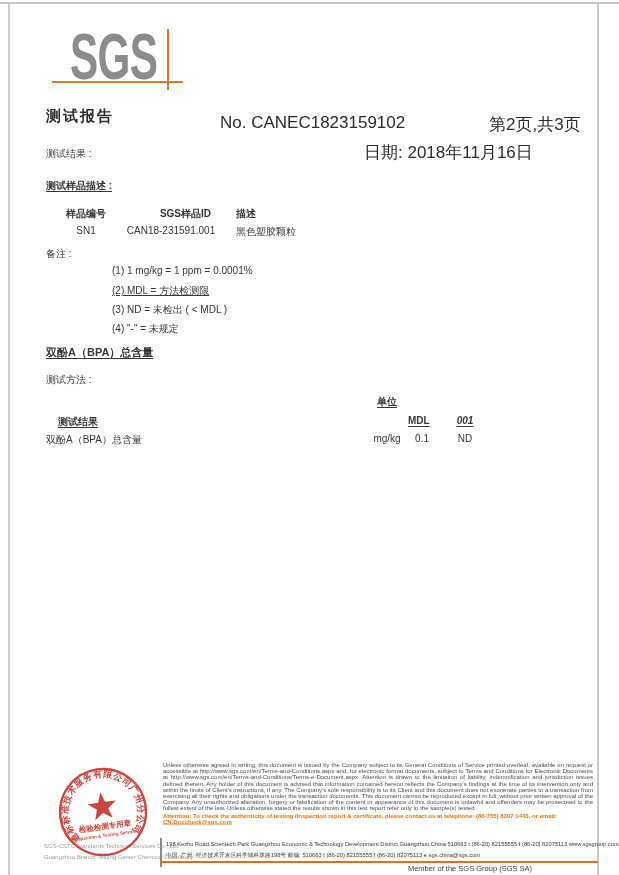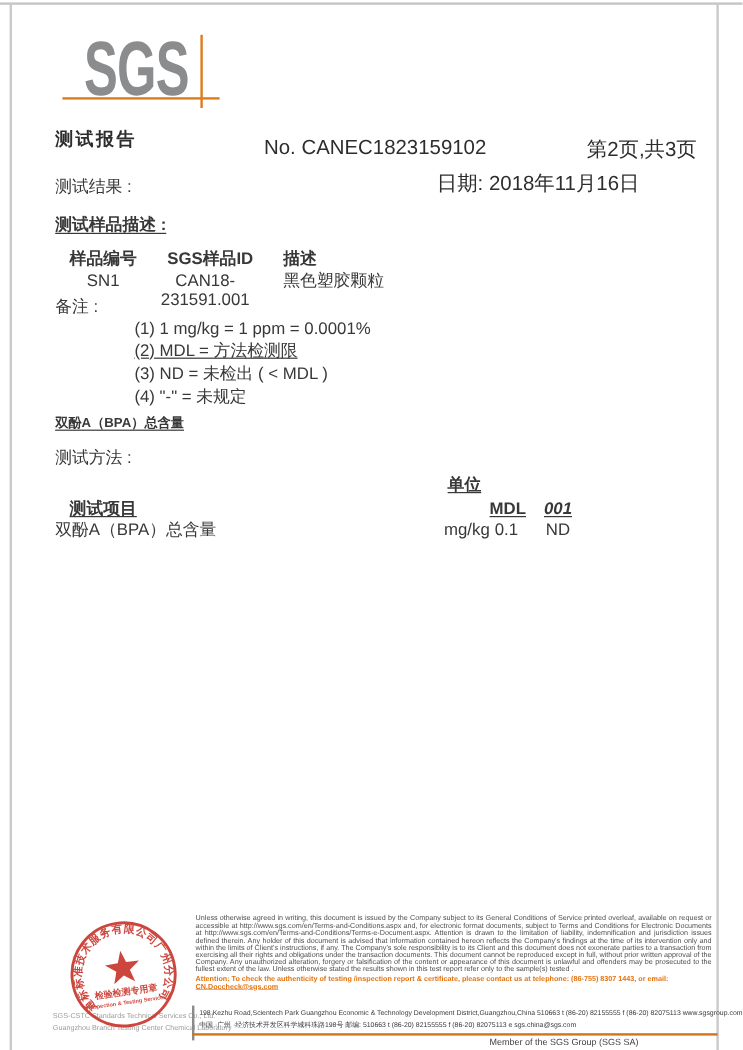--- a/index.html
+++ b/index.html
@@ -17,21 +17,21 @@
     color:#8b8c8e;letter-spacing:-1px;transform:scaleX(0.66);transform-origin:left top;}
   .logo-hline{left:52px;top:81px;width:131px;height:2px;background:#dd7d20;}
   .logo-vline{left:167px;top:29px;width:2px;height:61px;background:#dd7d20;}
   
   .doc-title{left:46px;top:107px;font-size:15px;font-weight:bold;color:#2d2d2d;letter-spacing:2px;}
   .hdr{font-size:17px;color:#2d2d2d;}
   .hdr-no{left:220px;top:113px;}
   .hdr-date{left:364px;top:113px;margin-top:28px;}
   .hdr-page{left:489px;top:113px;}
   
-  .t{font-size:14px;color:#383838;}
+  .t{font-size:10px;color:#383838;}
   .b{font-weight:bold;}
   .u{text-decoration:underline;text-underline-offset:2px;}
   .results-label{left:46px;top:147px;}
   .sample-heading{left:46px;top:179px;}
   .sc1{left:50px;top:207px;width:72px;text-align:center;}
   .sc2{left:131px;top:207px;width:80px;text-align:right;}
   .sc3{left:236px;top:207px;}
   .sr1{left:50px;top:225px;width:72px;text-align:center;}
   .sr2{left:121px;top:225px;width:100px;text-align:center;}
   .sr3{left:236px;top:225px;}
@@ -98,21 +98,21 @@
 
   <div class="abs t notes-label">备注 :</div>
   <div class="abs t note-0">(1) 1 mg/kg = 1 ppm = 0.0001%</div>
   <div class="abs t note-1">(2) MDL = 方法检测限</div>
   <div class="abs t note-2">(3) ND = 未检出 ( &lt; MDL )</div>
   <div class="abs t note-3">(4) "-" = 未规定</div>
 
   <div class="abs t b u bpa-heading">双酚A（BPA）总含量</div>
   <div class="abs t method-label">测试方法 :</div>
 
-  <div class="abs t rth rt-h1">测试项目</div>
+  <div class="abs t rth rt-h1">测试结果</div>
   <div class="abs t rth rt-h2">单位</div>
   <div class="abs t rth rt-h3">MDL</div>
   <div class="abs t rth rt-h4">001</div>
   <div class="abs t rt-c1">双酚A（BPA）总含量</div>
   <div class="abs t rt-c2">mg/kg</div>
   <div class="abs t rt-c3">0.1</div>
   <div class="abs t rt-c4">ND</div>
 
   <div class="abs legal-block scale-half">
     <p class="legal-text">Unless otherwise agreed in writing, this document is issued by the Company subject to its General Conditions of Service printed overleaf, available on request or accessible at http://www.sgs.com/en/Terms-and-Conditions.aspx and, for electronic format documents, subject to Terms and Conditions for Electronic Documents at http://www.sgs.com/en/Terms-and-Conditions/Terms-e-Document.aspx. Attention is drawn to the limitation of liability, indemnification and jurisdiction issues defined therein. Any holder of this document is advised that information contained hereon reflects the Company's findings at the time of its intervention only and within the limits of Client's instructions, if any. The Company's sole responsibility is to its Client and this document does not exonerate parties to a transaction from exercising all their rights and obligations under the transaction documents. This document cannot be reproduced except in full, without prior written approval of the Company. Any unauthorized alteration, forgery or falsification of the content or appearance of this document is unlawful and offenders may be prosecuted to the fullest extent of the law. Unless otherwise stated the results shown in this test report refer only to the sample(s) tested .</p>

